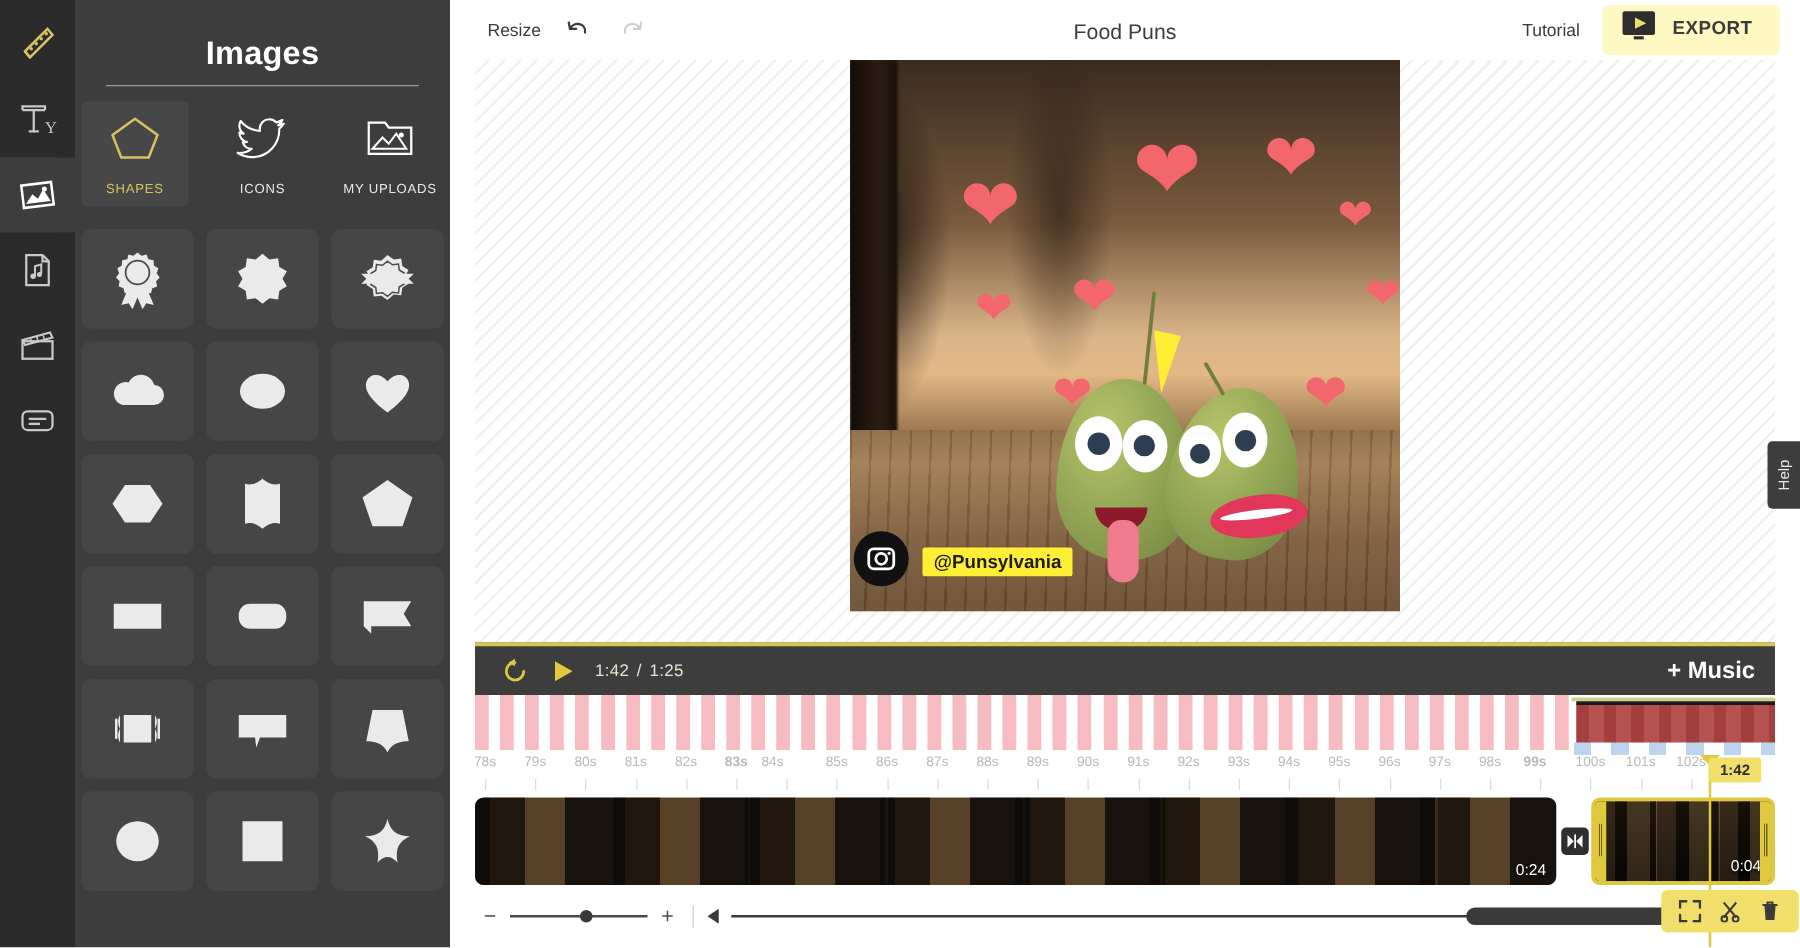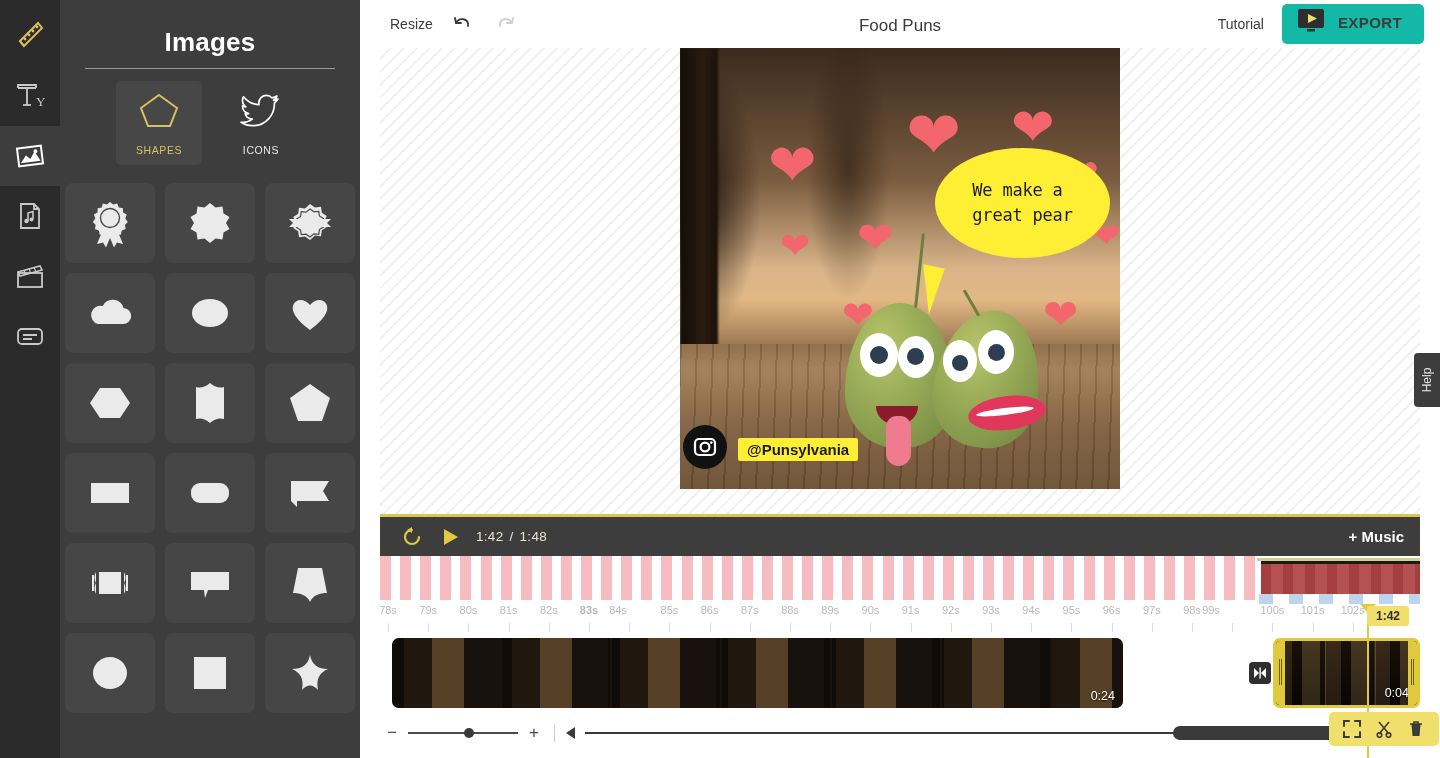--- a/index.html
+++ b/index.html
@@ -79,21 +79,21 @@
   }
   .doc-title {
     position: absolute; left: 0; right: 0; text-align: center;
     font-size: 17px; color: #3b3b3b; pointer-events: none; top: 16px;
   }
   .top-right {
     margin-left: auto; display: flex; align-items: center; gap: 18px; z-index: 2;
   }
   .tutorial-btn { font-size: 14px; color: #3b3b3b; cursor: pointer; }
   .export-btn {
-    background: #14b8a6; height: 40px; border-radius: 5px;
+    background: #fef9c3; height: 40px; border-radius: 5px;
     display: flex; align-items: center; gap: 12px; padding: 0 22px 4px 14px; cursor: pointer;
   }
   .export-label { font-size: 15px; font-weight: bold; color: #3b3b3b; letter-spacing: .4px; }
 
   
   .stage {
     position: absolute; left: 20px; right: 20px; top: 48px; height: 466px;
     background-color: #ffffff;
     background-image: repeating-linear-gradient(135deg,
       #ffffff 0px, #ffffff 7px, #f0f0f0 7px, #f0f0f0 9px);
@@ -165,21 +165,21 @@
     position: absolute; left: 0; right: 0; top: 514px; bottom: 0; background: #ffffff;
   }
   .tl-controls {
     position: absolute; left: 20px; right: 20px; top: 0; height: 42px;
     background: #3d3d3d; border-top: 3px solid #d8c74e;
     display: flex; align-items: center; padding: 0 16px;
   }
   .tl-btn { width: 32px; height: 32px; display:flex; align-items:center; justify-content:center; cursor:pointer; }
   .tl-time { color: #e7e3d0; font-size: 13.5px; margin-left: 10px; letter-spacing: .3px; }
   .tl-music {
-    margin-left: auto; color: #ffffff; font-size: 15px; font-weight: bold; cursor: pointer;
+    margin-left: auto; color: #ffffff; font-size: 19px; font-weight: bold; cursor: pointer;
   }
 
   .tl-ruler { position: absolute; left: 20px; right: 20px; top: 42px; height: 80px; overflow: hidden; }
   .wave { position: absolute; left: 0; top: 0; height: 48px; width: 100%; }
   .wave-bar { position: absolute; top: 0; width: 11px; background: #f7bcc2; }
   .sel-clip {
     position: absolute; top: 0; height: 48px; background: #ffffff; overflow: hidden;
   }
   .sel-clip .row1 {
     position:absolute; left:0; right:0; top: 2px; height: 3px; background:#cfd18a;
@@ -212,21 +212,21 @@
     content:""; position:absolute; left:-7px; top:-8px;
     border-left:8px solid transparent; border-right:8px solid transparent; border-top:9px solid #e0c93d;
   }
 
   
   .tl-track { position: absolute; left: 20px; right: 20px; top: 124px; height: 70px; }
   .clip {
     position: absolute; top: 0; height: 70px; border-radius: 7px; overflow: hidden; cursor: pointer;
   }
   .clip-a {
-    left: 12px; width: 731px;
+    left: 0; width: 865px;
     background: repeating-linear-gradient(90deg,
       #191410 0 12px, #3a2a1a 12px 40px, #9c7646 40px 72px, #2a2018 72px 108px);
   }
   .clip-a::after {
     content:""; position:absolute; inset:0;
     background: repeating-linear-gradient(90deg, rgba(0,0,0,.45) 0 108px, rgba(0,0,0,.0) 108px 110px);
   }
   .clip-dur {
     position: absolute; right: 8px; bottom: 5px; color: #ffffff;
     font-size: 12.5px; z-index: 3; text-shadow: 0 1px 2px rgba(0,0,0,.8);
@@ -372,20 +372,30 @@
         <span class="cat-label">SHAPES</span>
       </div>
       <div class="cat">
         <span>
           <svg width="42" height="40" viewBox="0 0 42 40">
             <path d="M38 9c-1.4.7-2.9 1.1-4.4 1.3 1.6-1 2.8-2.5 3.3-4.3-1.5.9-3.1 1.5-4.9 1.9C30.6 6.3 28.6 5.4 26.4 5.4c-4.2 0-7.6 3.4-7.6 7.6 0 .6.07 1.2.2 1.7C12.7 14.4 7.2 11.4 3.5 6.8c-.7 1.1-1 2.4-1 3.8 0 2.6 1.3 4.9 3.4 6.3-1.2 0-2.4-.4-3.4-.9v.1c0 3.7 2.6 6.8 6.1 7.5-.6.2-1.3.3-2 .3-.5 0-1 0-1.4-.1 1 3 3.8 5.2 7.1 5.3-2.6 2-5.9 3.3-9.5 3.3-.6 0-1.2 0-1.8-.1 3.4 2.2 7.4 3.4 11.7 3.4 14 0 21.7-11.6 21.7-21.7v-1C35.6 12 36.9 10.6 38 9z" fill="none" stroke="#ffffff" stroke-width="1.7" stroke-linejoin="round"></path>
           </svg>
         </span>
         <span class="cat-label">ICONS</span>
       </div>
+      <div class="cat">
+        <span>
+          <svg width="42" height="40" viewBox="0 0 42 40">
+            <path d="M4 33 V8 H17 L20 12 H38 V33 Z" fill="none" stroke="#ffffff" stroke-width="1.8"></path>
+            <path d="M7 29 L15 20 L20 25 L26 17 L34 29 Z" fill="none" stroke="#ffffff" stroke-width="1.6"></path>
+            <circle cx="30" cy="18" r="2" fill="#ffffff"></circle>
+          </svg>
+        </span>
+        <span class="cat-label">MY UPLOADS</span>
+      </div>
     </div>
 
     <div class="shape-grid">
 
       <div class="shape-cell">
         <svg width="48" height="48" viewBox="0 0 48 48">
             <g fill="#eaeaea">
           <path d="M24 3 l3.2 2.6 4-1 1.6 3.8 4.1.9.2 4.2 3.6 2.1-1.4 4 2.5 3.4-2.9 3 .8 4.1-3.9 1.5-1 4.1-4.1-.3-2.6 3.3-3.8-1.7-3.8 1.7-2.6-3.3-4.1.3-1-4.1-3.9-1.5.8-4.1-2.9-3 2.5-3.4-1.4-4 3.6-2.1.2-4.2 4.1-.9L16.8 4.6l4 1z"></path>
           <path d="M16 33 l-5 12 6-1.5 3 5 5-12z"></path>
               <path d="M32 33 l5 12-6-1.5-3 5-5-12z"></path>
@@ -572,24 +582,20 @@
         <div class="heart" style="left:226px; top:54px;  font-size:66px;">❤</div>
         <div class="heart" style="left:331px; top:53px;  font-size:52px;">❤</div>
         <div class="heart" style="left:390px; top:107px; font-size:34px;">❤</div>
         <div class="heart" style="left:100px; top:180px; font-size:36px;">❤</div>
         <div class="heart" style="left:177px; top:168px; font-size:44px;">❤</div>
         <div class="heart" style="left:412px; top:170px; font-size:34px;">❤</div>
         <div class="heart" style="left:162px; top:248px; font-size:38px;">❤</div>
         <div class="heart" style="left:363px; top:246px; font-size:42px;">❤</div>
 
         <div class="bubble-tail" style="left:238px; top:218px; transform:rotate(12deg);"></div>
-        <div class="bubble" style="left:255px; top:100px; width:175px; height:110px;">
-          <div class="bubble-text">We make a
-great pear</div>
-        </div>
 
         <div class="ig-icon" style="left:3px; bottom:20px;">
           <svg width="26" height="26" viewBox="0 0 26 26">
             <rect x="3" y="5" width="20" height="16" rx="4" fill="none" stroke="#fff" stroke-width="2.2"></rect>
             <circle cx="13" cy="13" r="4.4" fill="none" stroke="#fff" stroke-width="2.2"></circle>
             <circle cx="19.3" cy="8.6" r="1.3" fill="#fff"></circle>
           </svg>
         </div>
         <div class="handle-badge" style="left:58px; bottom:28px;">@Punsylvania</div>
       </div>
@@ -608,21 +614,21 @@
             <path d="M11 1 L11 7 L6 4z" fill="#e0c93d"></path>
           </svg>
         </div>
         <div class="tl-btn" style="margin-left:6px;">
           <svg width="22" height="22" viewBox="0 0 22 22">
             <polygon points="5,3 19,11 5,19" fill="#e0c93d"></polygon>
           </svg>
         </div>
         <div class="tl-time">1:42</div>
         <div class="tl-time" style="margin-left:6px;">/</div>
-        <div class="tl-time" style="margin-left:6px;">1:48</div>
+        <div class="tl-time" style="margin-left:6px;">1:25</div>
         <div class="tl-music">+ Music</div>
       </div>
 
       <div class="tl-ruler">
         <div class="wave" id="wave">
             <div class="wave-bar" style="left: 0px; height: 44px;"></div>
             <div class="wave-bar" style="left: 20.1px; height: 44px;"></div>
             <div class="wave-bar" style="left: 40.2px; height: 44px;"></div>
             <div class="wave-bar" style="left: 60.3px; height: 44px;"></div>
             <div class="wave-bar" style="left: 80.4px; height: 44px;"></div>
@@ -710,21 +716,21 @@
             <div class="tick-label" style="left: 651.2px;">94s</div>
             <div class="tick-mark" style="left: 651.2px;"></div>
             <div class="tick-label" style="left: 691.4px;">95s</div>
             <div class="tick-mark" style="left: 691.4px;"></div>
             <div class="tick-label" style="left: 731.6px;">96s</div>
             <div class="tick-mark" style="left: 731.6px;"></div>
             <div class="tick-label" style="left: 771.8px;">97s</div>
             <div class="tick-mark" style="left: 771.8px;"></div>
             <div class="tick-label" style="left: 812px;">98s</div>
             <div class="tick-mark" style="left: 812px;"></div>
-            <div class="tick-label" style="left: 831px;">99s</div>
+            <div class="tick-label" style="left: 848px; font-weight: bold;">99s</div>
             <div class="tick-mark" style="left: 852.2px;"></div>
             <div class="tick-label" style="left: 892.4px;">100s</div>
             <div class="tick-mark" style="left: 892.4px;"></div>
             <div class="tick-label" style="left: 932.6px;">101s</div>
             <div class="tick-mark" style="left: 932.6px;"></div>
             <div class="tick-label" style="left: 972.8px;">102s</div>
             <div class="tick-mark" style="left: 972.8px;"></div>
           </div>
         <div class="time-pill" style="left:1008px;">1:42</div>
       </div>

